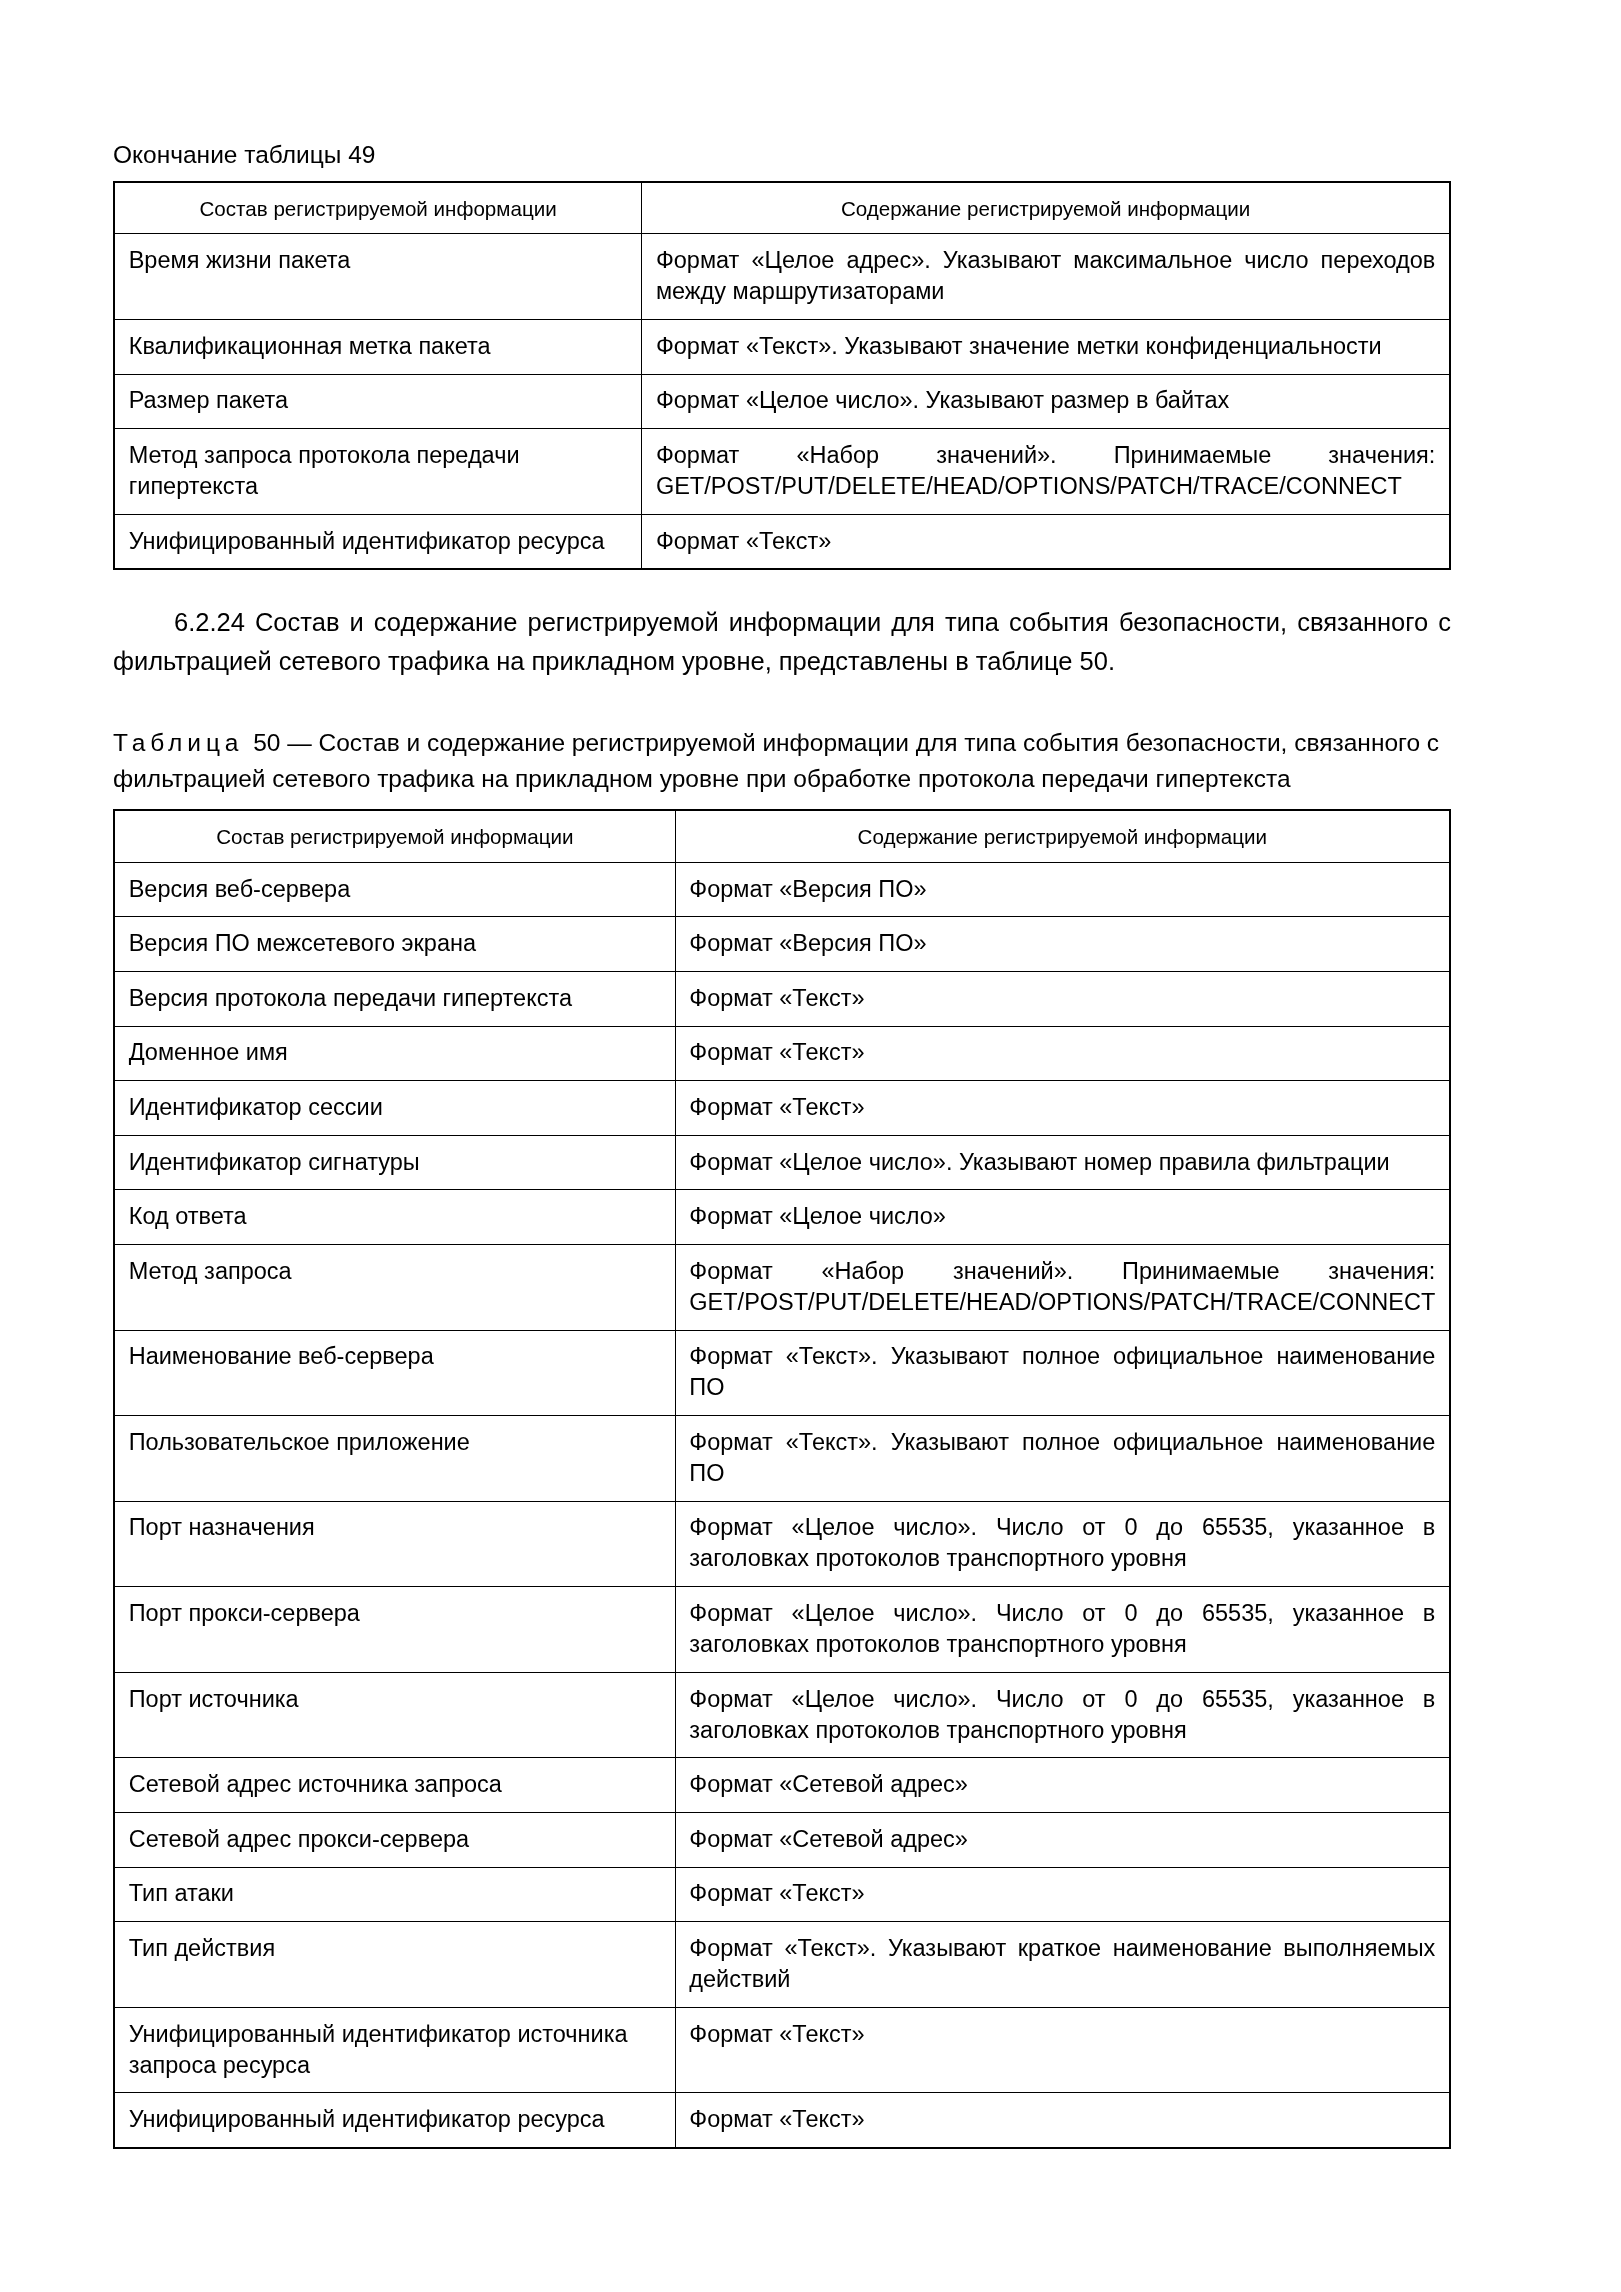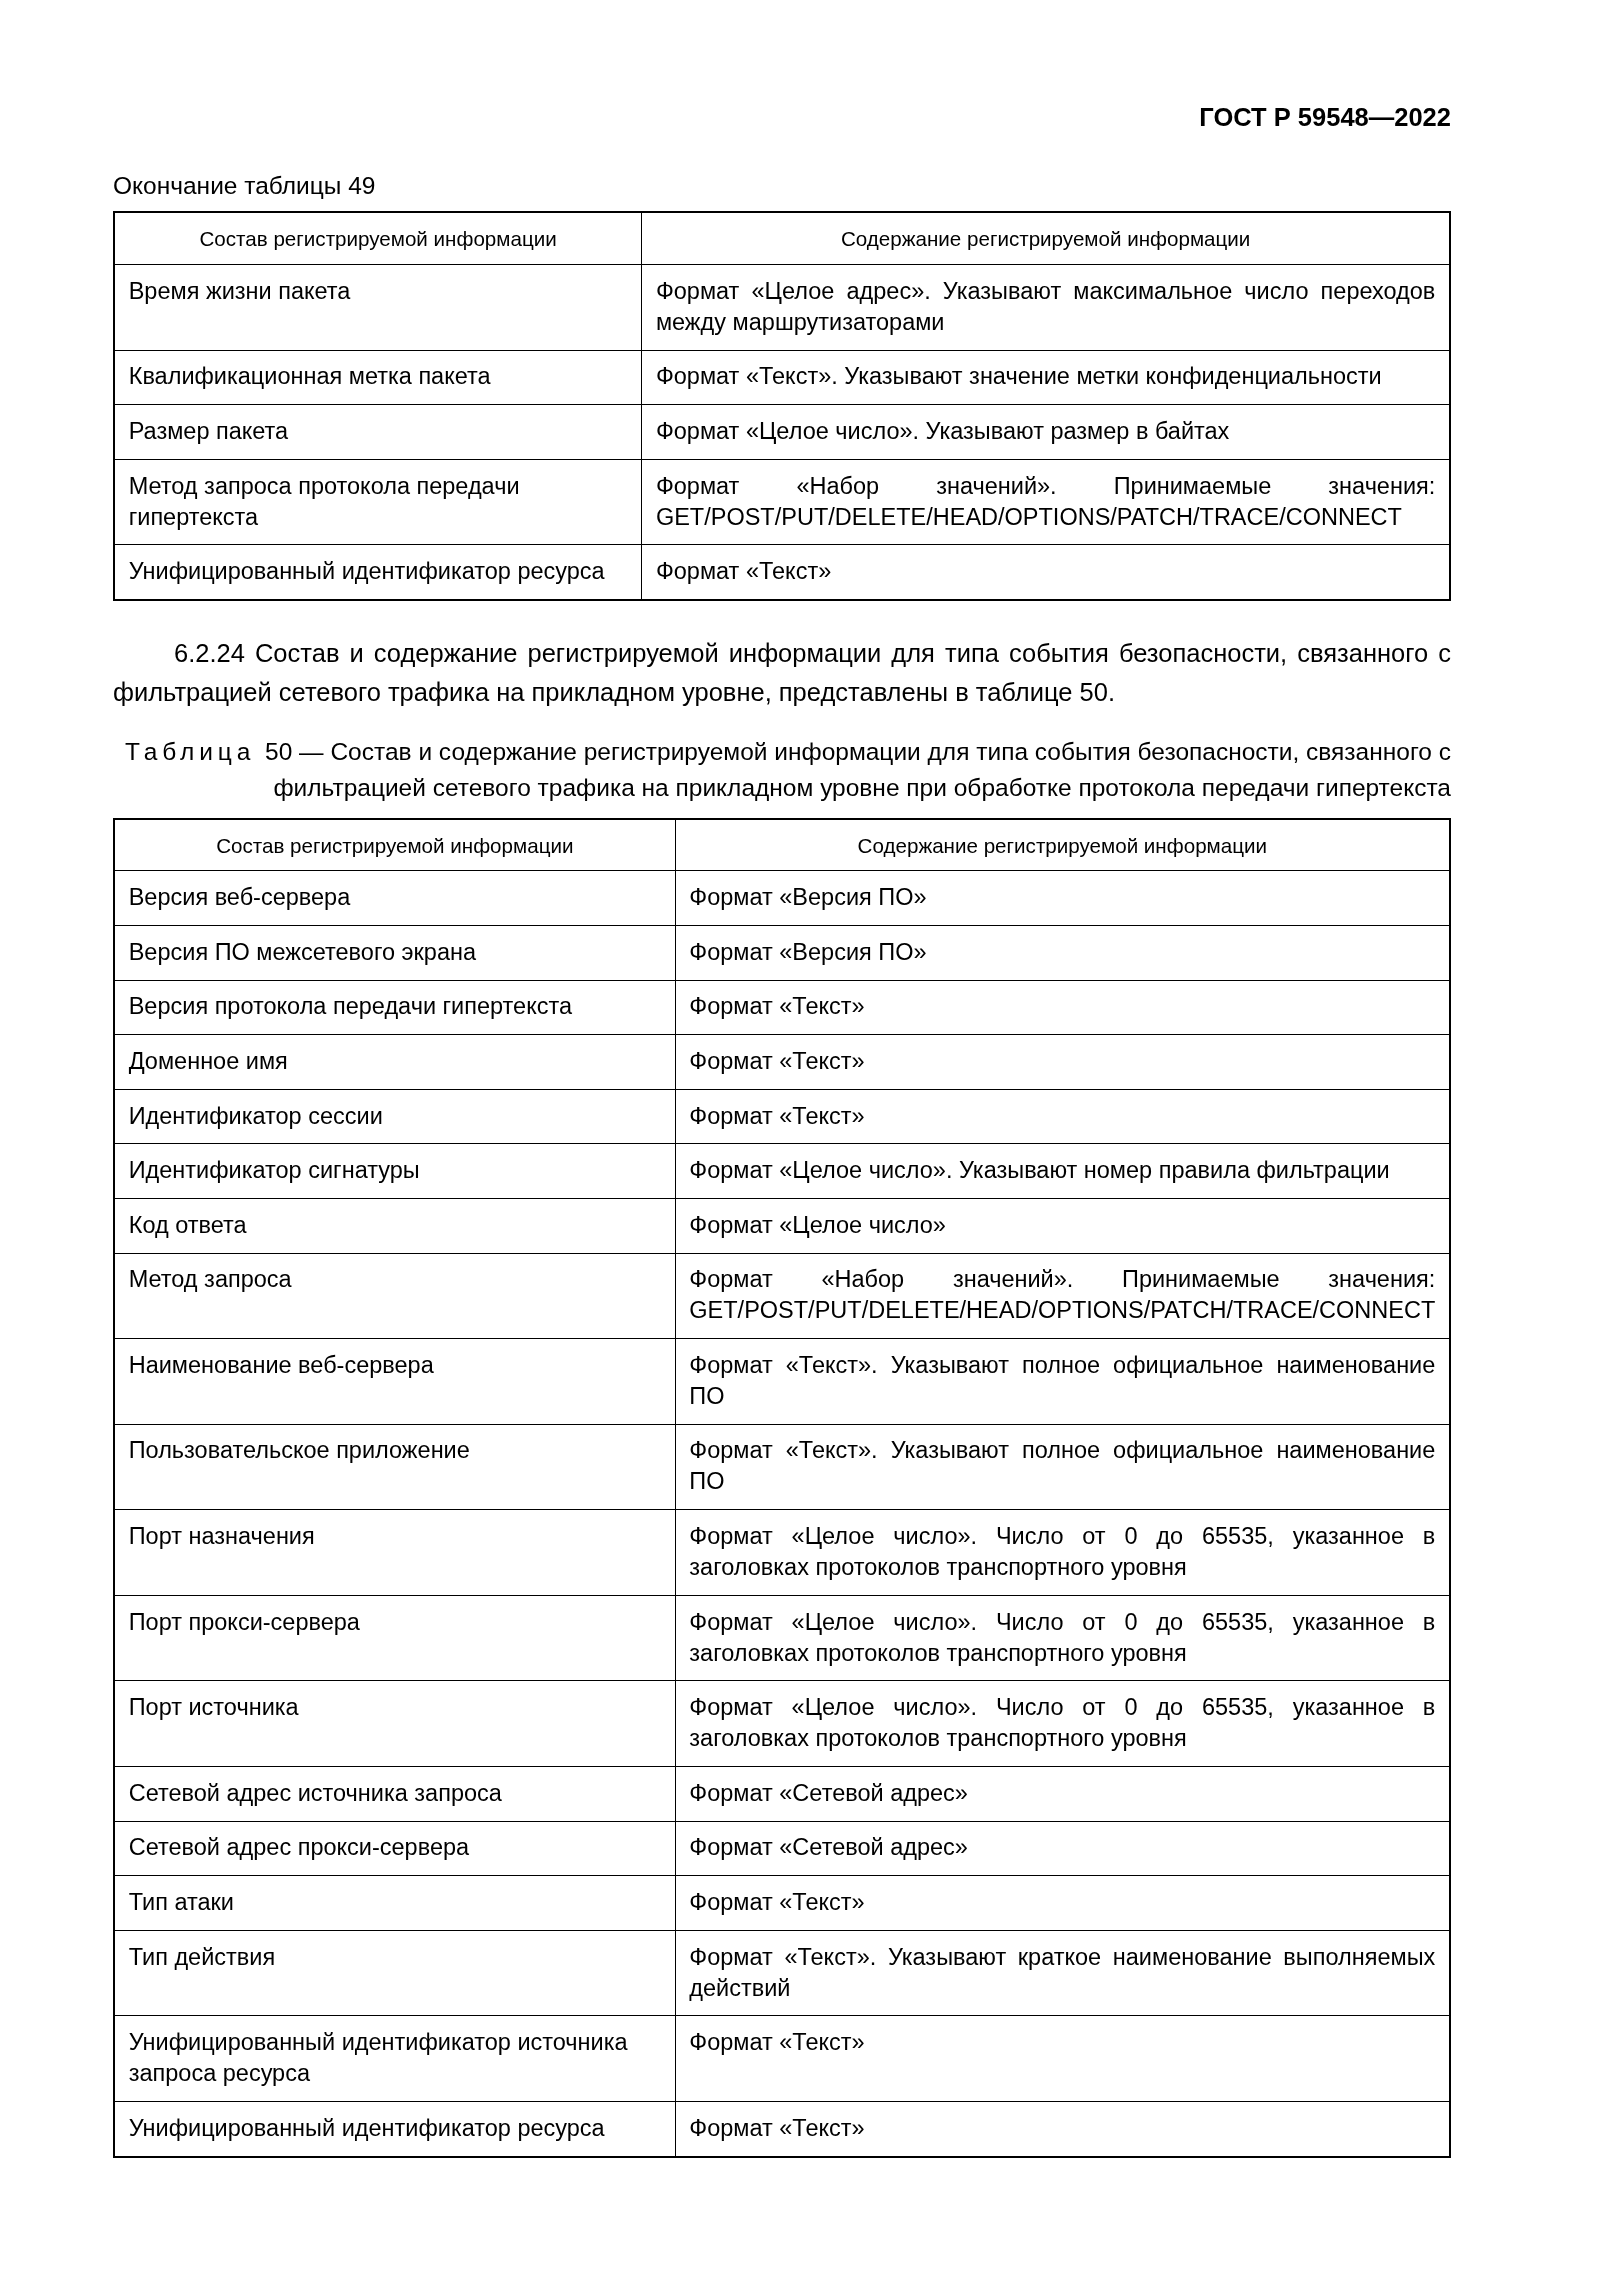--- a/index.html
+++ b/index.html
@@ -64,43 +64,42 @@
   table.t50 col.c1 { width: 42%; }
   table.t50 col.c2 { width: 58%; }
   .body-paragraph {
     margin-top: 33px;
     font-size: 25.5px;
     line-height: 39px;
     text-align: justify;
     text-indent: 61px;
   }
   .table-caption {
-    margin-top: 22px;
+    margin-top: 44px;
     font-size: 24.5px;
     line-height: 36px;
-    text-align: right;
+    text-align: left;
   }
   .caption-word {
     letter-spacing: 4.9px;
     margin-right: 9.8px;
   }
   .page-number {
     margin-top: 33px;
     text-align: right;
     font-size: 25.5px;
     padding-right: 2px;
   }
 </style>
 </head>
 <body>
 
 <div class="page">
   <div class="content">
 
-    <div class="doc-header">ГОСТ Р 59548—2022</div>
 
     <div class="continuation">Окончание таблицы 49</div>
 
     <table class="gost-table t49">
       <colgroup>
           <col class="c1">
           <col class="c2">
         </colgroup>
       <thead>
         <tr>

